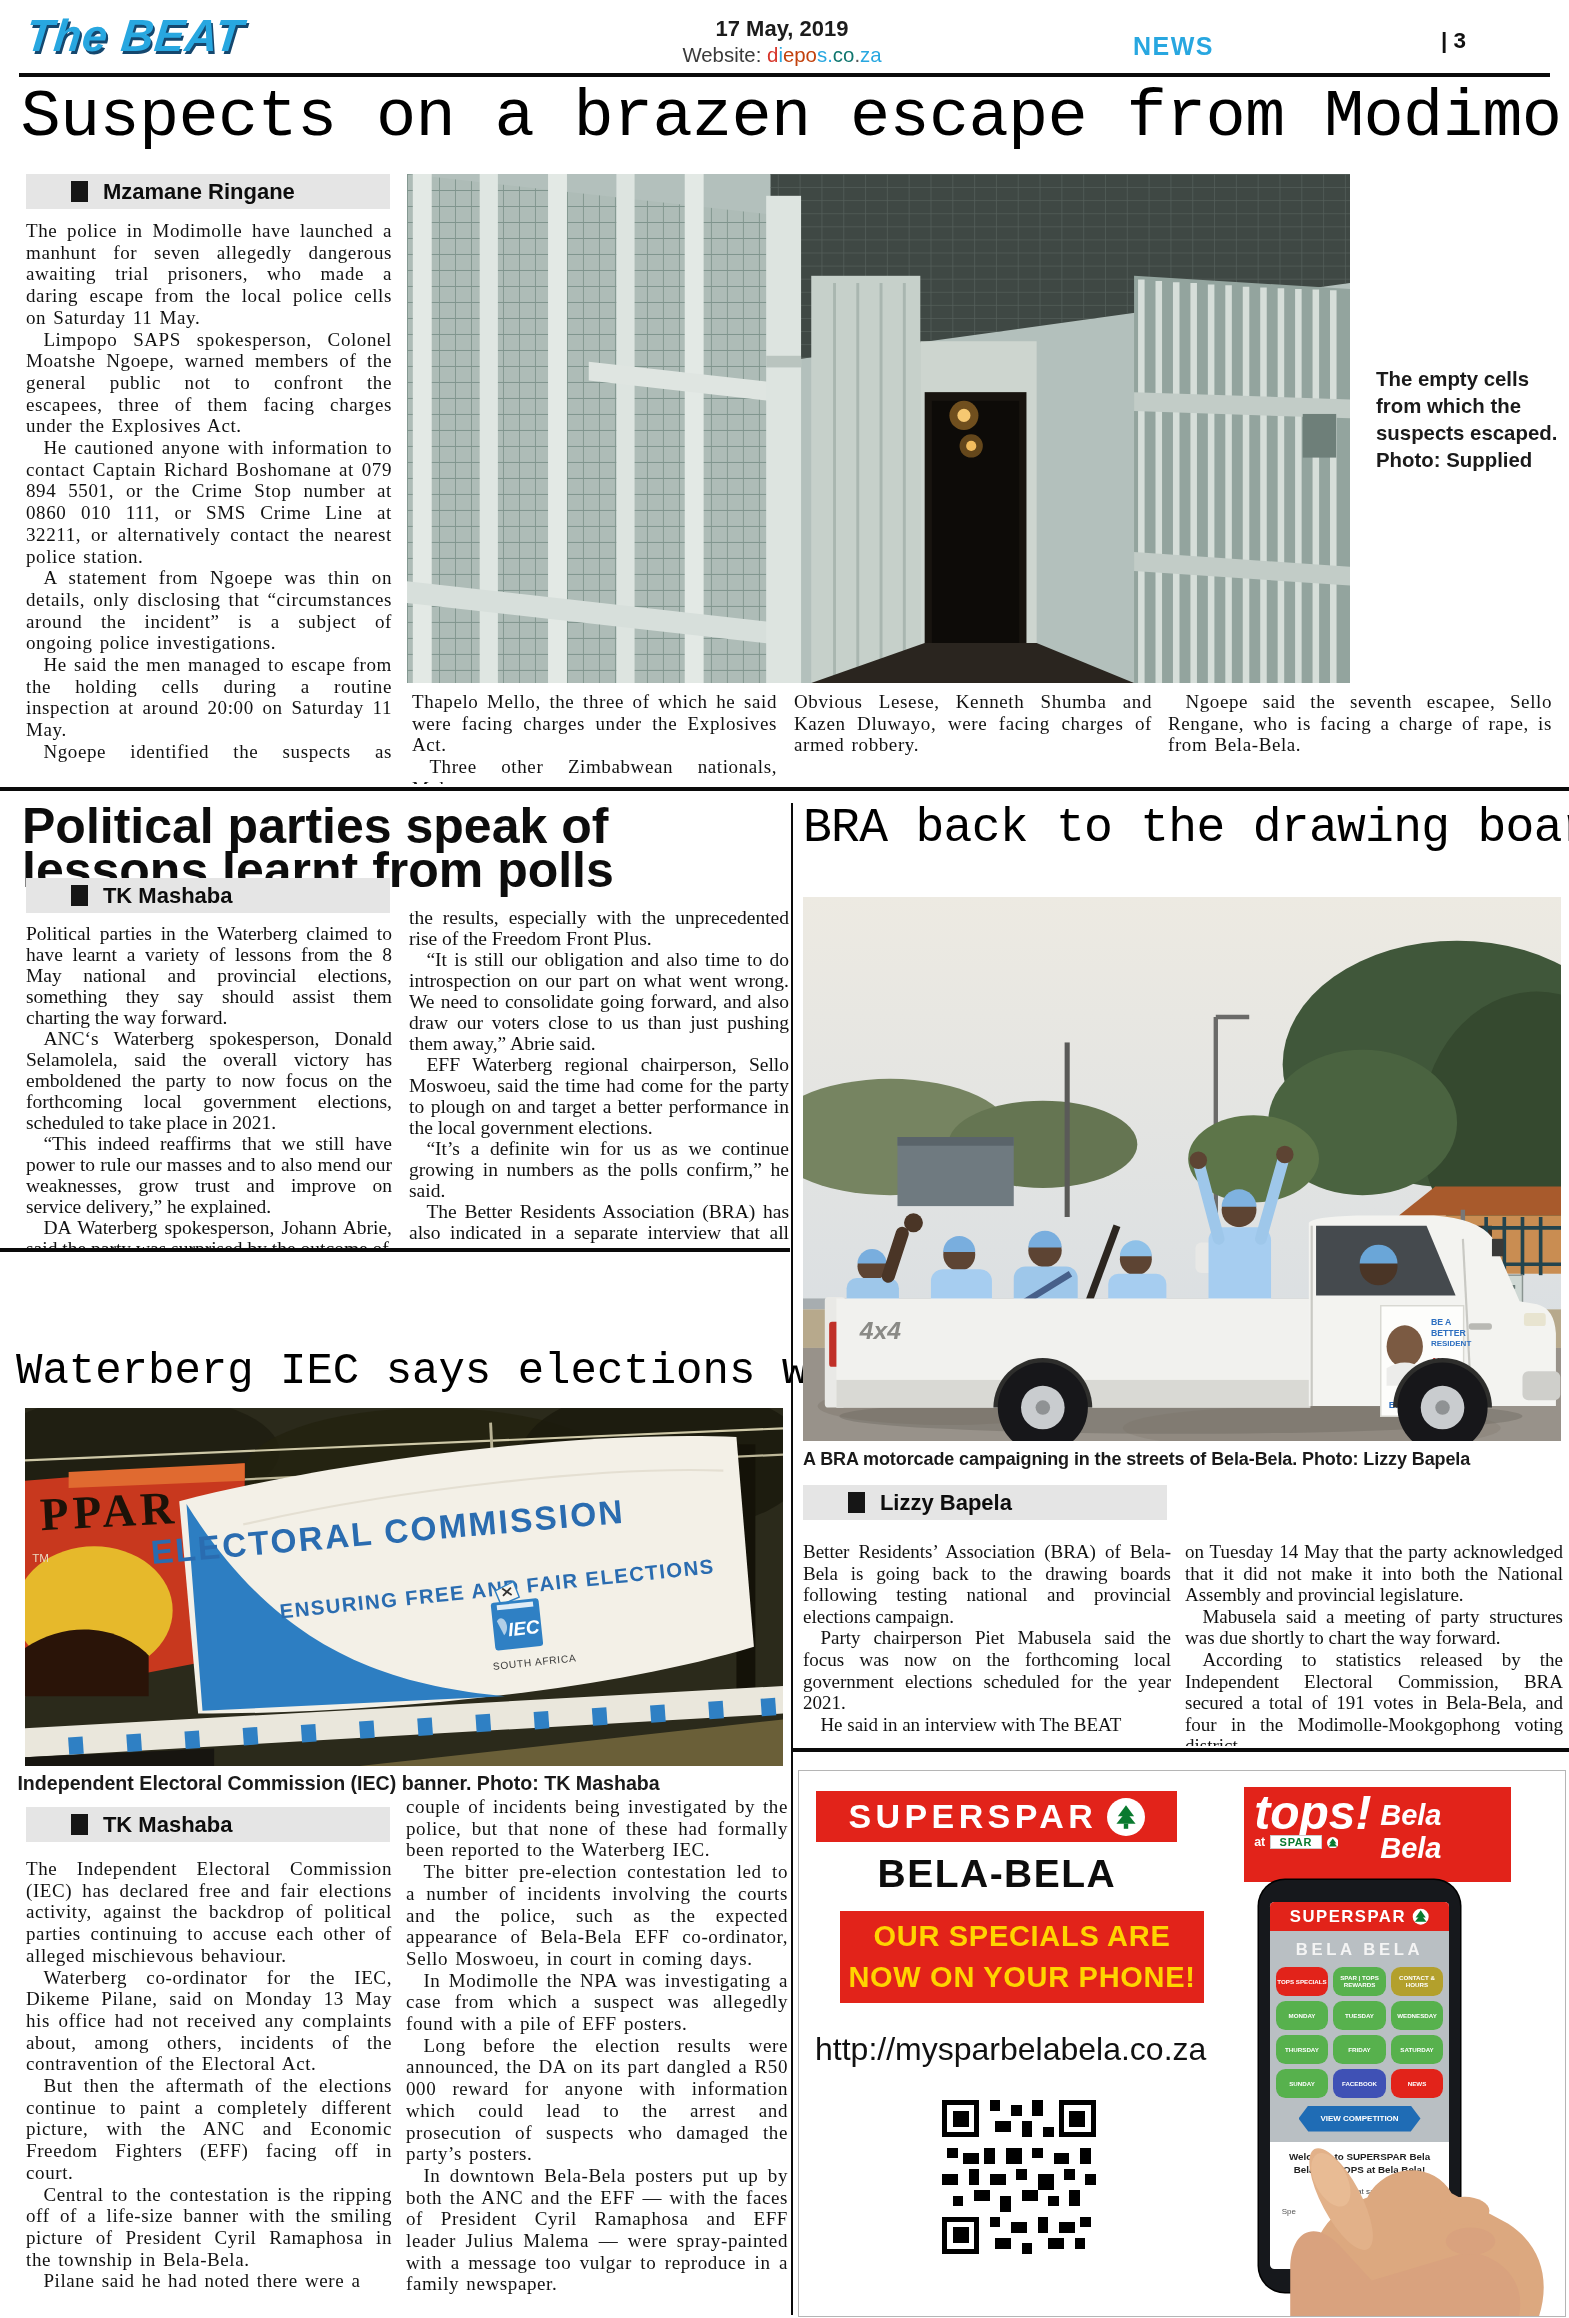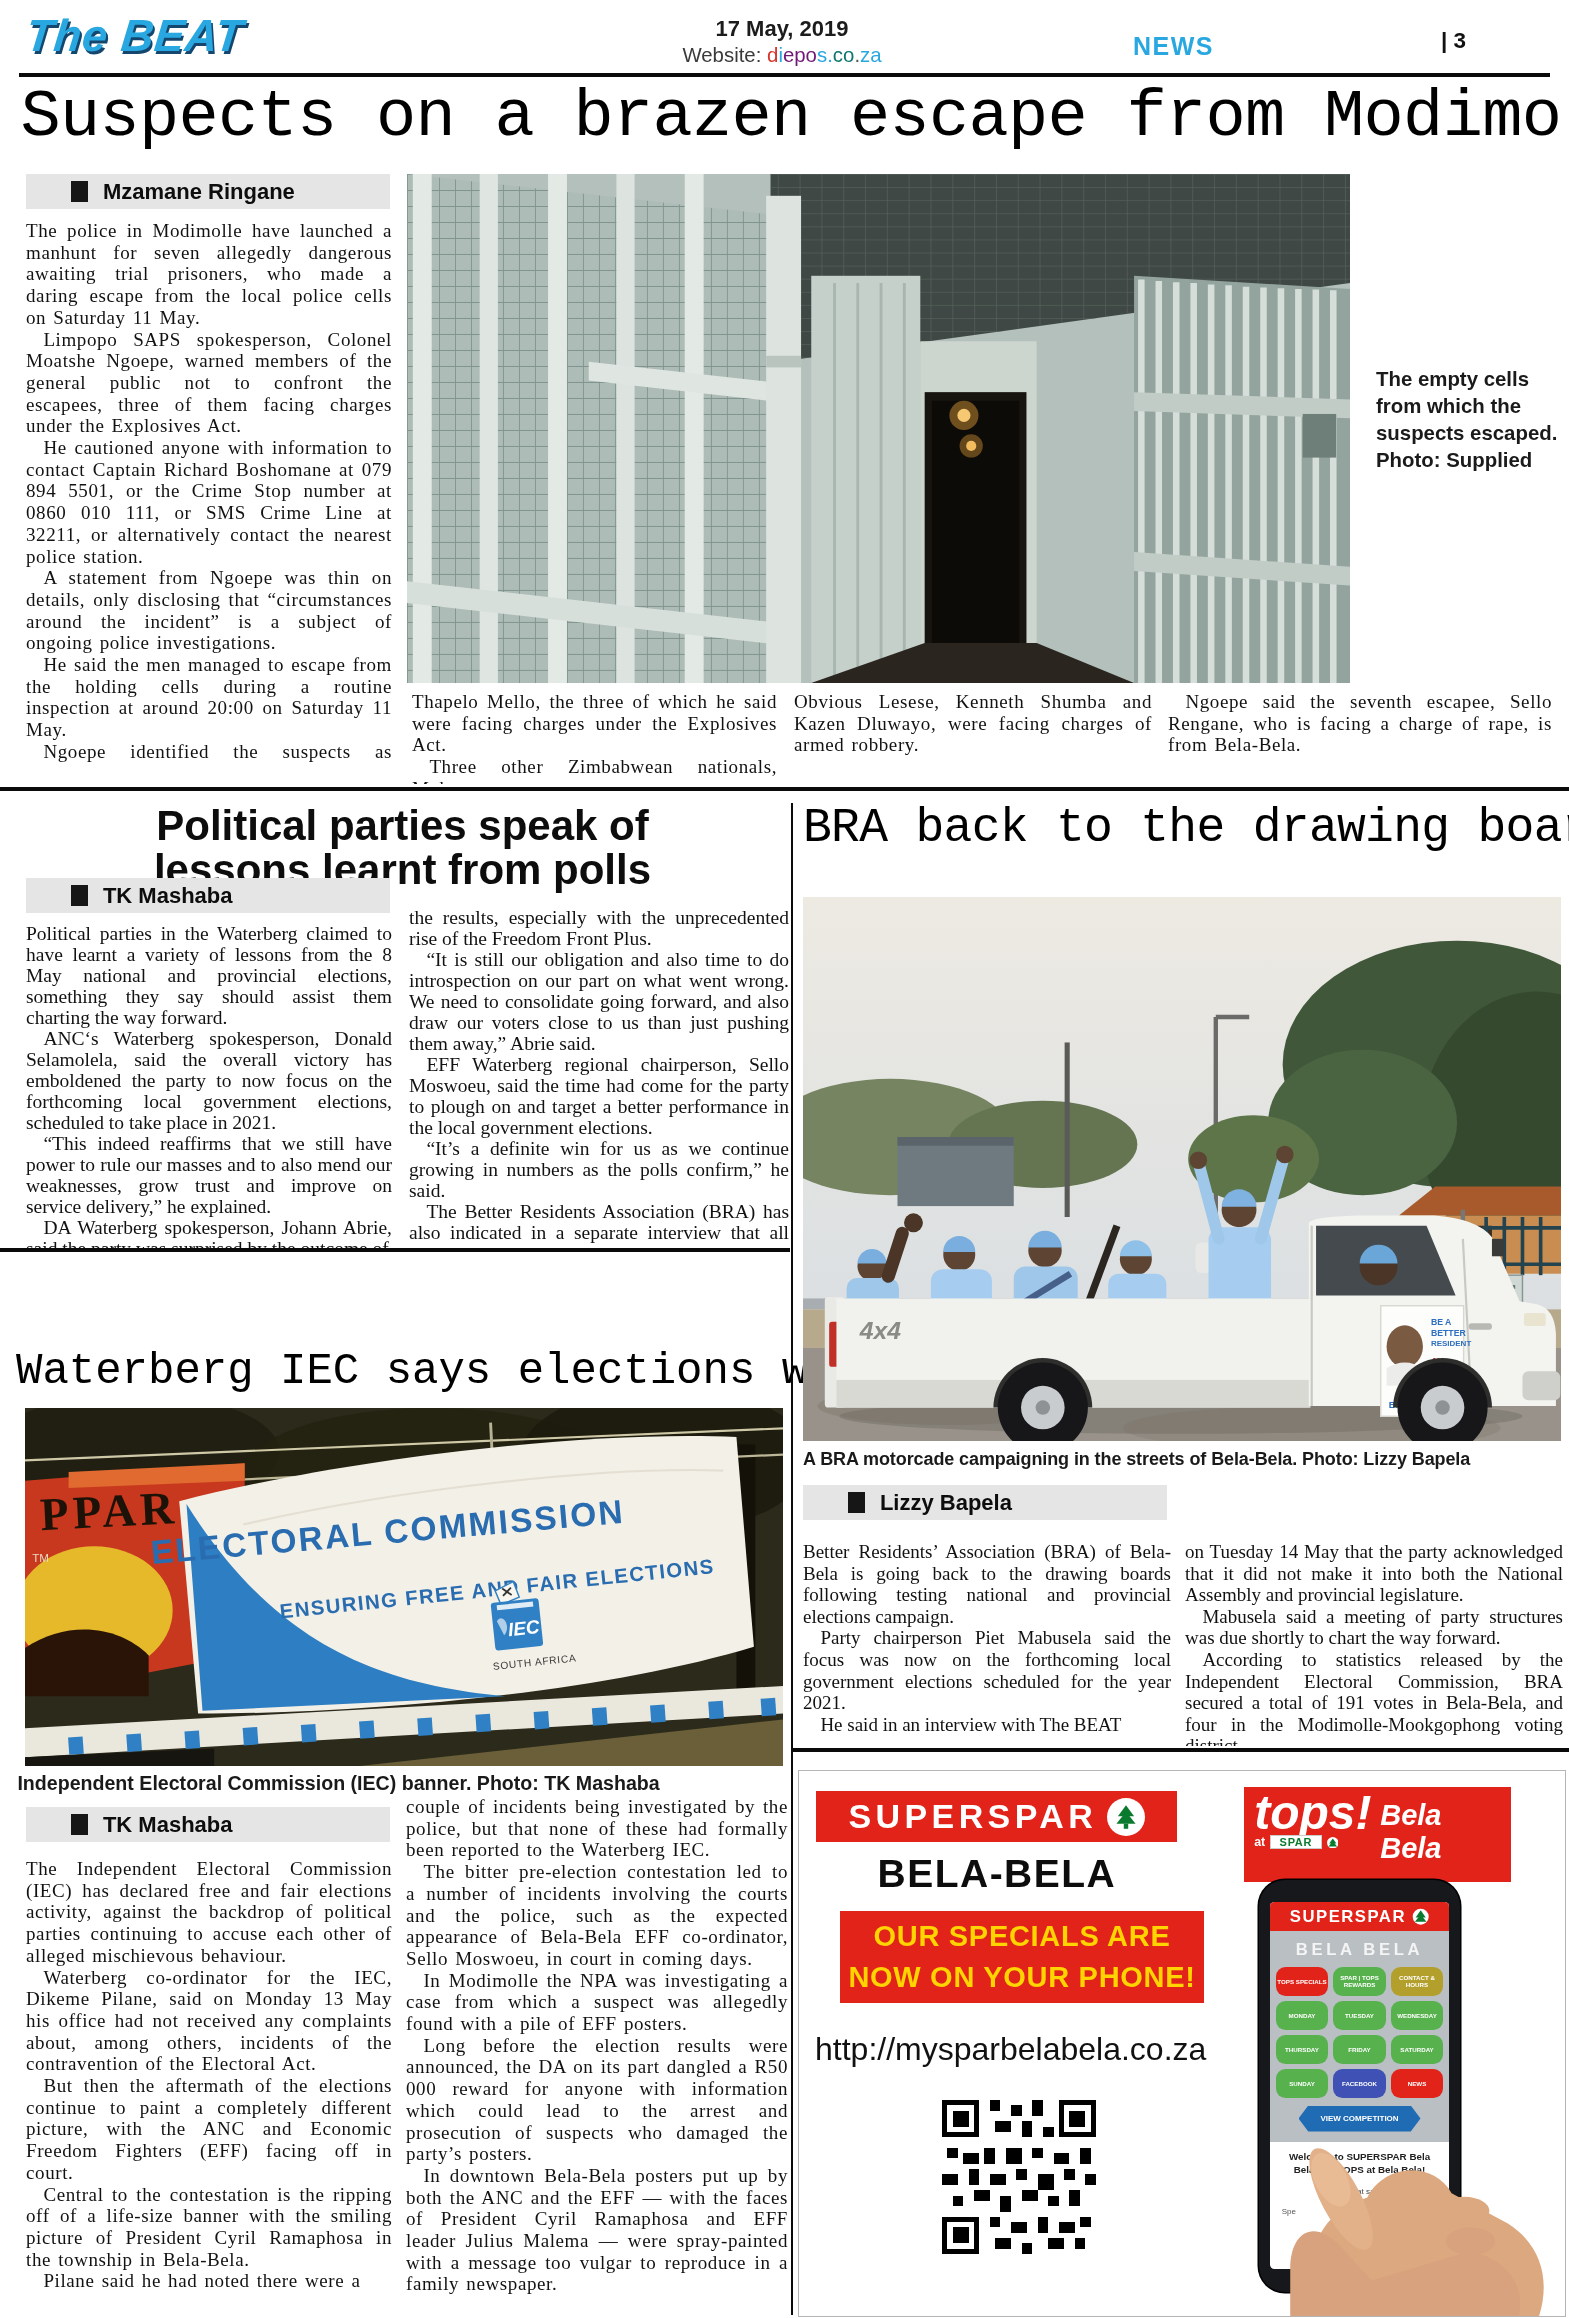--- a/index.html
+++ b/index.html
@@ -85,21 +85,21 @@
 <div class="page">
 
   <div class="abs" style="left:26px;top:10.2px;">
     <div class="logo">The BEAT</div>
   </div>
   <div class="abs hdr-center" style="left:582px;top:16px;width:400px;">
     <div class="hdr-date">17 May, 2019</div>
     <div class="hdr-web">
       <span>Website:</span>
       <span>
-        <span style="color:#d7342a">d</span><span style="color:#28a7e0">i</span><span style="color:#701a75">epo</span><span style="color:#28a7e0">s.</span><span style="color:#0f766e">co</span><span style="color:#555555">.</span><span style="color:#28a7e0">za</span>
+        <span style="color:#d7342a">d</span><span style="color:#28a7e0">i</span><span style="color:#c2410c">epo</span><span style="color:#28a7e0">s.</span><span style="color:#0f766e">co</span><span style="color:#555555">.</span><span style="color:#28a7e0">za</span>
       </span>
     </div>
   </div>
   <div class="abs hdr-news" style="left:1133px;top:32px;">NEWS</div>
   <div class="abs hdr-pg" style="left:1441px;top:28px;">| 3</div>
   <div class="hr" style="left:19px;top:73px;width:1531px;height:3.6px;"></div>
 
   <div class="abs h-serif" style="left:20.4px;top:83px;width:1534px;font-size:67px;letter-spacing:-0.7px;white-space:nowrap;">Suspects on a brazen escape from Modimolle cells</div>
 
   <div class="byline" style="left:26px;top:174px;width:364px;">
@@ -192,21 +192,21 @@
   <div class="bodytext wide" style="left:794px;top:691px;width:358px;height:93px;">
     <p>Obvious Lesese, Kenneth Shumba and Kazen Dluwayo, were facing charges of armed robbery.</p>
   </div>
   <div class="bodytext wide indent-first" style="left:1168px;top:691px;width:384px;height:93px;">
     <p>Ngoepe said the seventh escapee, Sello Rengane, who is facing a charge of rape, is from Bela-Bela.</p>
   </div>
 
   <div class="hr" style="left:0;top:787px;width:1569px;height:4.4px;"></div>
   <div class="hr" style="left:791px;top:803px;width:2.2px;height:1512px;"></div>
 
-  <div class="abs h-sans" style="left:22px;top:804px;width:761px;font-size:42px;line-height:44px;text-align:center;">
+  <div class="abs h-sans" style="left:22px;top:804px;width:761px;font-size:50px;line-height:44px;">
     <div>Political parties speak of</div>
     <div>lessons learnt from polls</div>
   </div>
 
   <div class="byline" style="left:26px;top:878px;width:364px;">
     <span class="sq"></span>
     <span>TK Mashaba</span>
   </div>
 
   <div class="bodytext tight" style="left:26px;top:923px;width:366px;height:327px;">

